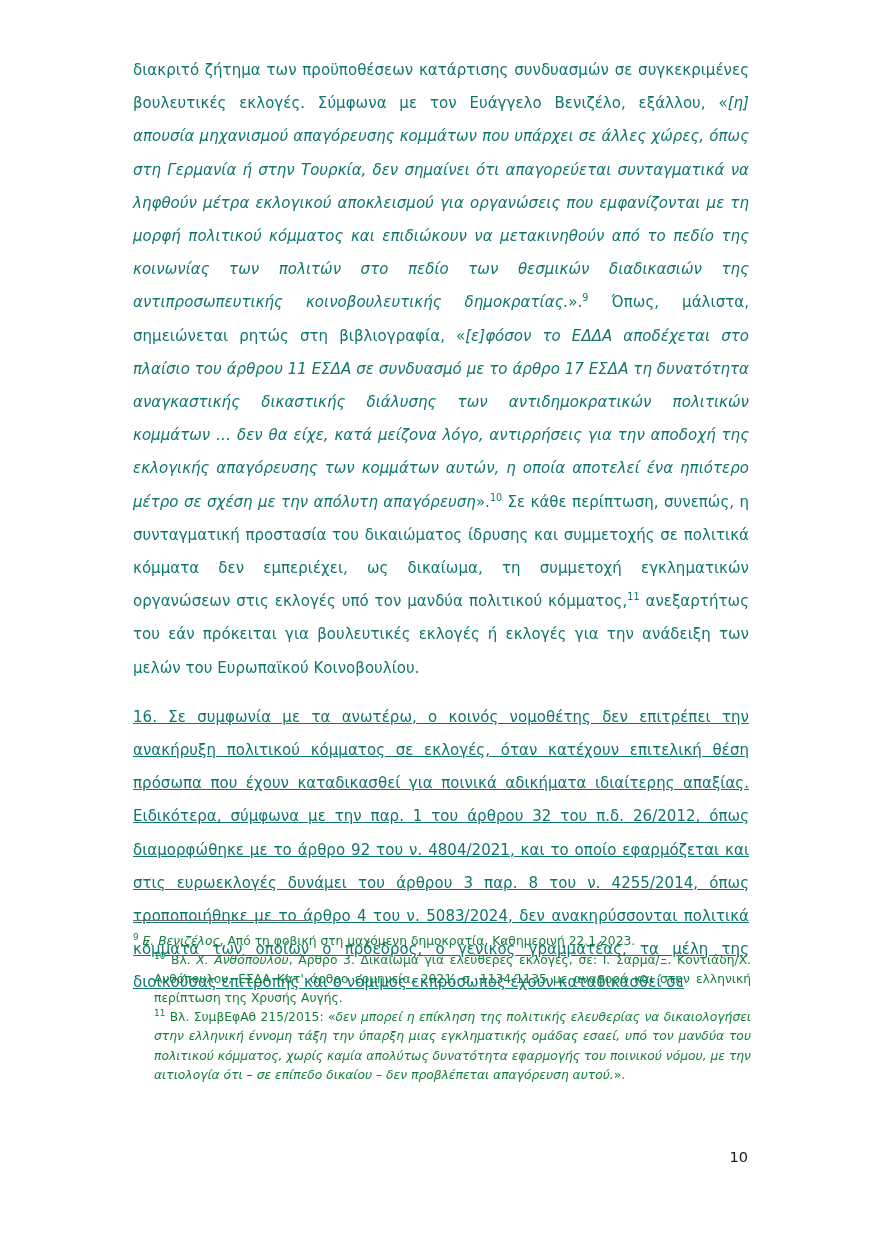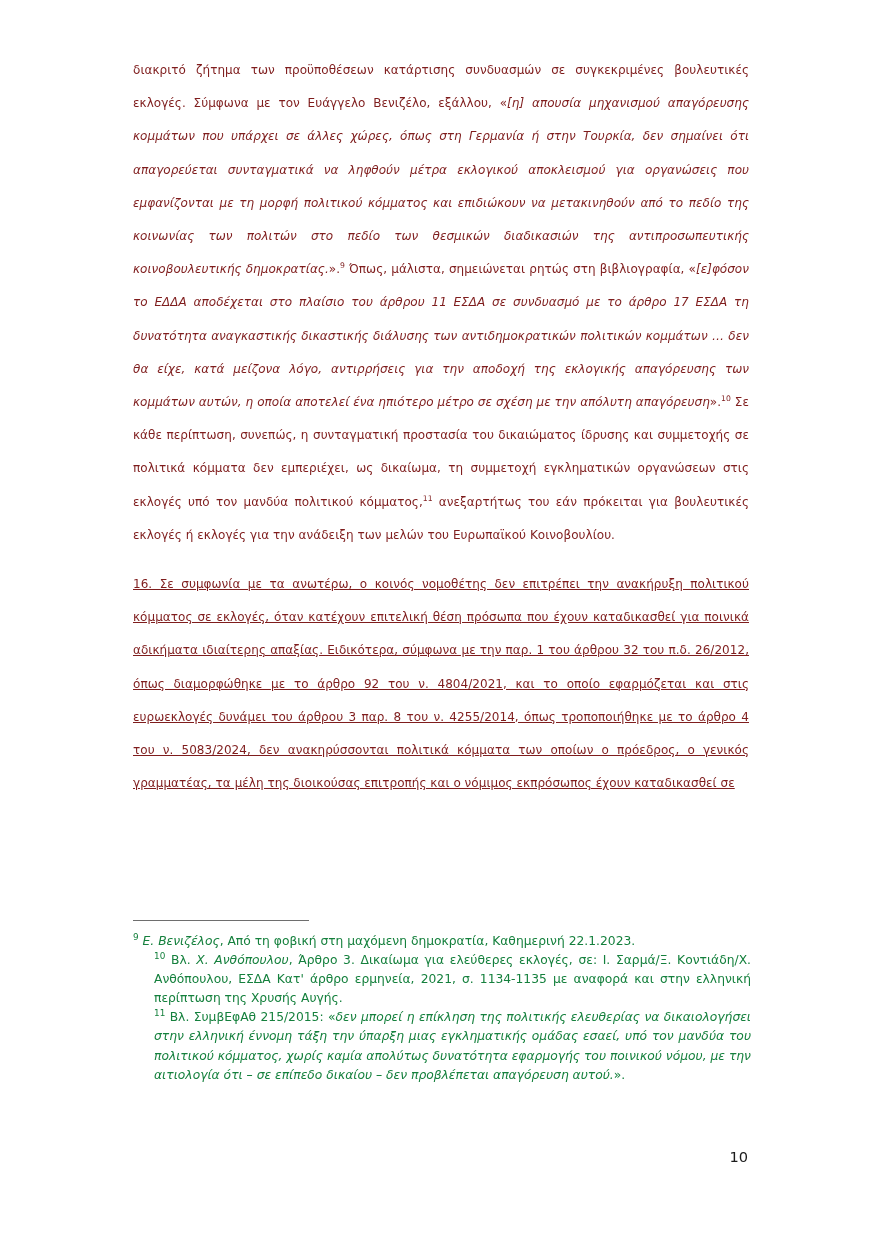--- a/index.html
+++ b/index.html
@@ -19,23 +19,23 @@
     overflow: hidden;
     box-sizing: border-box;
   }
   .content {
     position: absolute;
     left: 133px;
     top: 54px;
     width: 616px;
   }
   .body-text {
-    font-size: 12px;
+    font-size: 15px;
     line-height: 33.2px;
-    color: #7f1d1d;
+    color: #0f766e;
     text-align: justify;
     text-justify: inter-word;
     letter-spacing: 0.04px;
   }
   .para {
     margin: 0;
     text-align: justify;
   }
   .para + .para {
     margin-top: 16px;

